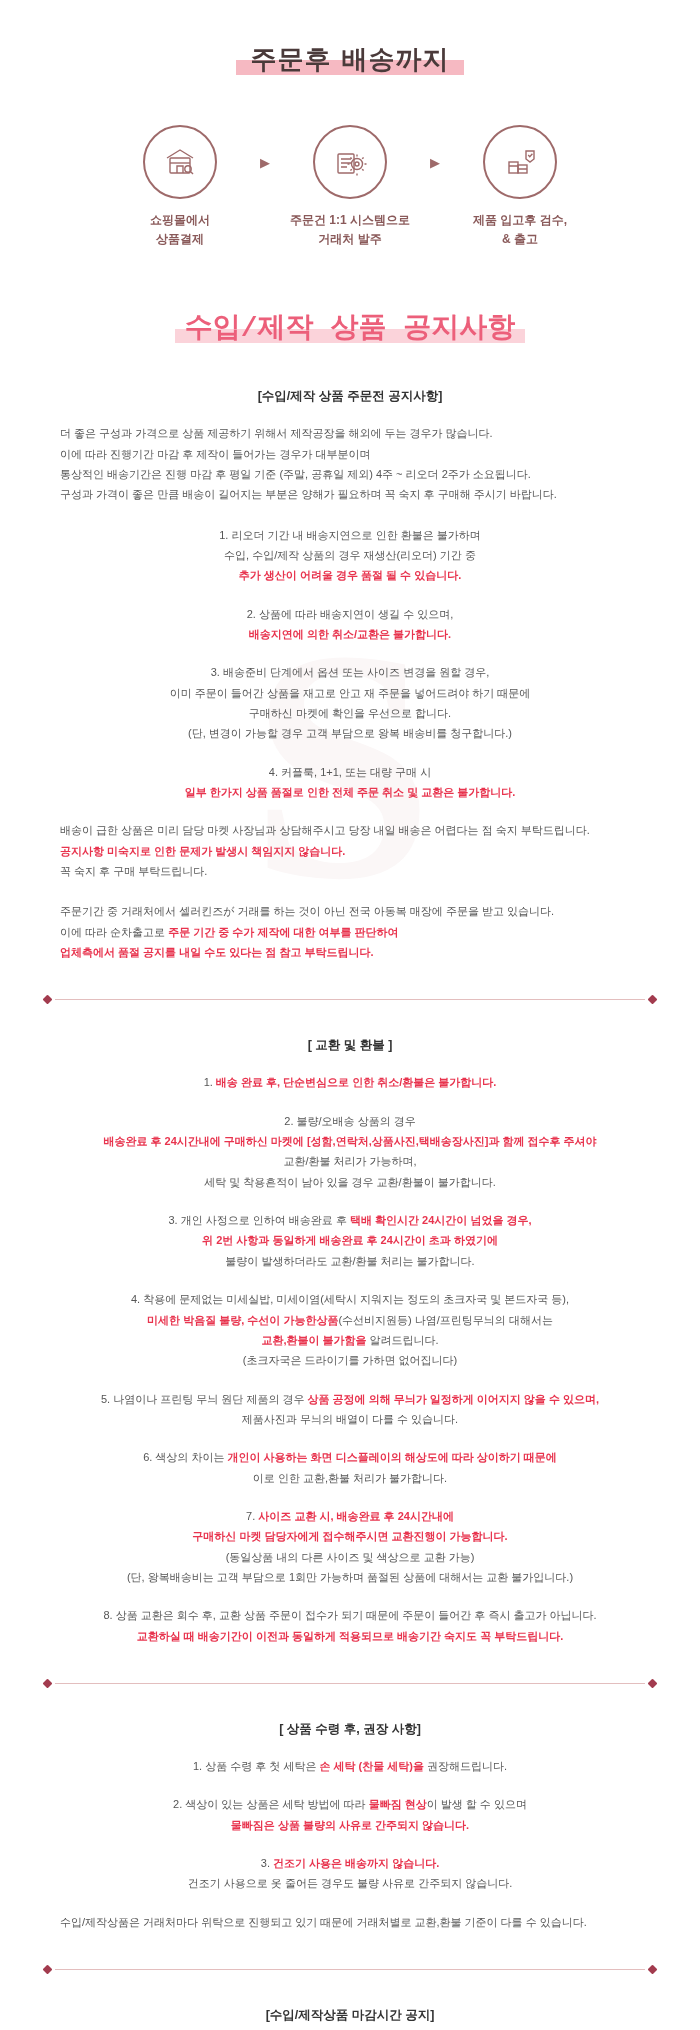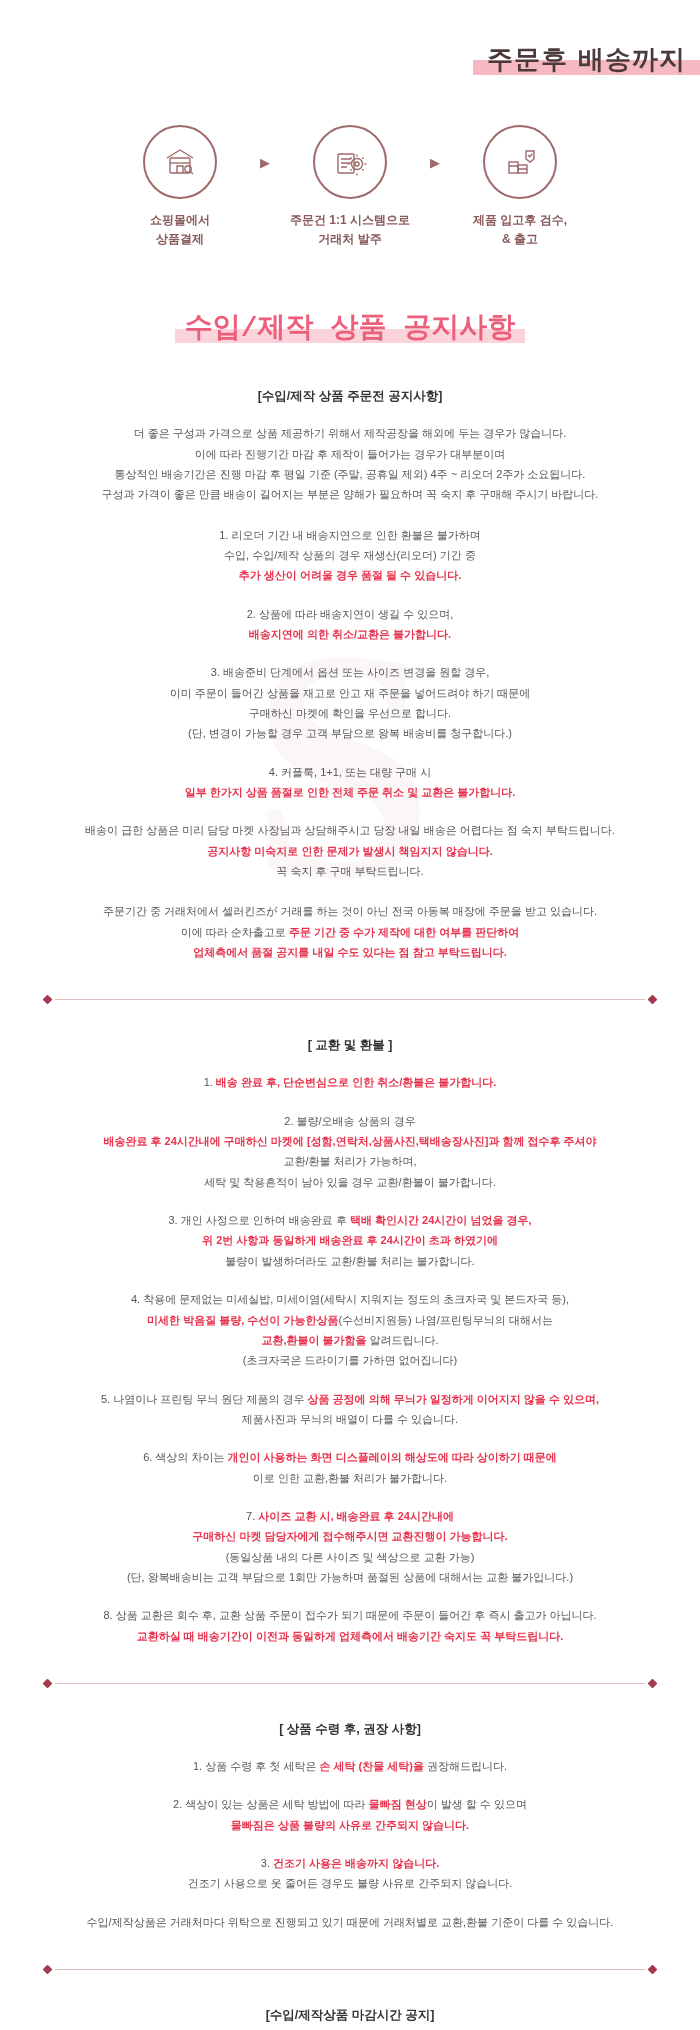--- a/index.html
+++ b/index.html
@@ -27,21 +27,21 @@
     font-family: "Liberation Serif", serif;
     color: #fbf7f7;
     font-weight: 700;
     line-height: 1;
     z-index: 0;
     user-select: none;
   }
   .content { position: relative; z-index: 2; }
 
   
-  .banner-wrap { text-align: right; margin-bottom: 46px; }
+  .banner-wrap { text-align: center; margin-bottom: 46px; }
   .banner {
     display: inline-block;
     position: relative;
     padding: 2px 14px;
     font-size: 26px;
     font-weight: 700;
     color: #4a3a3a;
     letter-spacing: 1px;
     font-family: "DejaVu Sans", sans-serif;
   }
@@ -108,21 +108,21 @@
   
   .section { padding: 0 60px; }
   .sec-head {
     text-align: center;
     font-size: 12.5px;
     font-weight: 700;
     color: #333;
     margin: 15px 0 18px 0;
   }
   p.block {
-    text-align: center;
+    text-align: left;
     font-size: 11px;
     line-height: 1.85;
     margin: 0 0 20px 0;
     color: #555;
     white-space: pre-line;
   }
   .red { color: #e8344e; font-weight: 700; }
 
   
   .divider {
@@ -268,21 +268,21 @@
 (초크자국은 드라이기를 가하면 없어집니다)</p>
       <p class="list-item">5. 나염이나 프린팅 무늬 원단 제품의 경우 <b class="red">상품 공정에 의해 무늬가 일정하게 이어지지 않을 수 있으며,</b>
 제품사진과 무늬의 배열이 다를 수 있습니다.</p>
       <p class="list-item">6. 색상의 차이는 <b class="red">개인이 사용하는 화면 디스플레이의 해상도에 따라 상이하기 때문에</b>
 이로 인한 교환,환불 처리가 불가합니다.</p>
       <p class="list-item">7. <b class="red">사이즈 교환 시, 배송완료 후 24시간내에
 구매하신 마켓 담당자에게 접수해주시면 교환진행이 가능합니다.</b>
 (동일상품 내의 다른 사이즈 및 색상으로 교환 가능)
 (단, 왕복배송비는 고객 부담으로 1회만 가능하며 품절된 상품에 대해서는 교환 불가입니다.)</p>
       <p class="list-item">8. 상품 교환은 회수 후, 교환 상품 주문이 접수가 되기 때문에 주문이 들어간 후 즉시 출고가 아닙니다.
-<b class="red">교환하실 때 배송기간이 이전과 동일하게 업체측에서 배송기간 숙지도 꼭 부탁드립니다.</b></p>
+<b class="red">교환하실 때 배송기간이 이전과 동일하게 적용되므로 배송기간 숙지도 꼭 부탁드립니다.</b></p>
     </div>
 
     <div class="divider">
       <span class="dot"></span>
       <span class="line"></span>
       <span class="dot"></span>
     </div>
 
     <div class="section">
       <div class="sec-head">[ 상품 수령 후, 권장 사항]</div>

